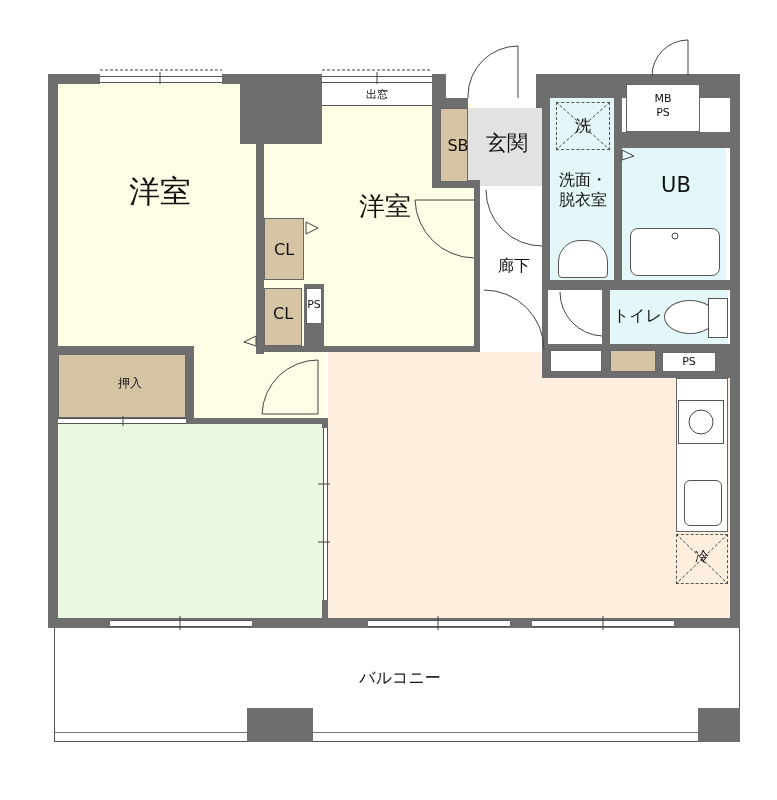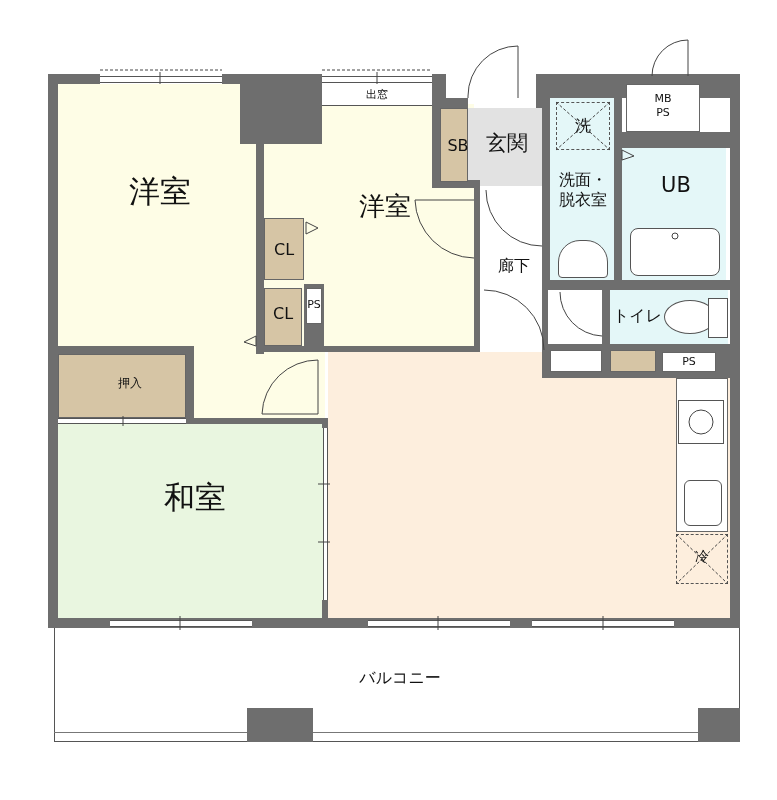--- a/index.html
+++ b/index.html
@@ -143,21 +143,20 @@
   </g>
 </svg>
 
 <div class="room-label big" style="left:80px;top:172px;width:160px;">
   <div>洋室</div>
 </div>
 <div class="room-label mid" style="left:320px;top:190px;width:130px;font-size:26px;">
   <div>洋室</div>
 </div>
 <div class="room-label big" style="left:120px;top:478px;width:150px;">
-  <div>和室</div>
 </div>
 <div class="room-label big" style="left:420px;top:440px;width:180px;">
 </div>
 <div class="room-label mid" style="left:470px;top:130px;width:74px;">玄関</div>
 <div class="room-label small" style="left:486px;top:256px;width:56px;">廊下</div>
 <div class="room-label small" style="left:550px;top:170px;width:66px;">
   <div>洗面・</div>
   <div>脱衣室</div>
 </div>
 <div class="room-label mid" style="left:640px;top:172px;width:72px;">UB</div>

